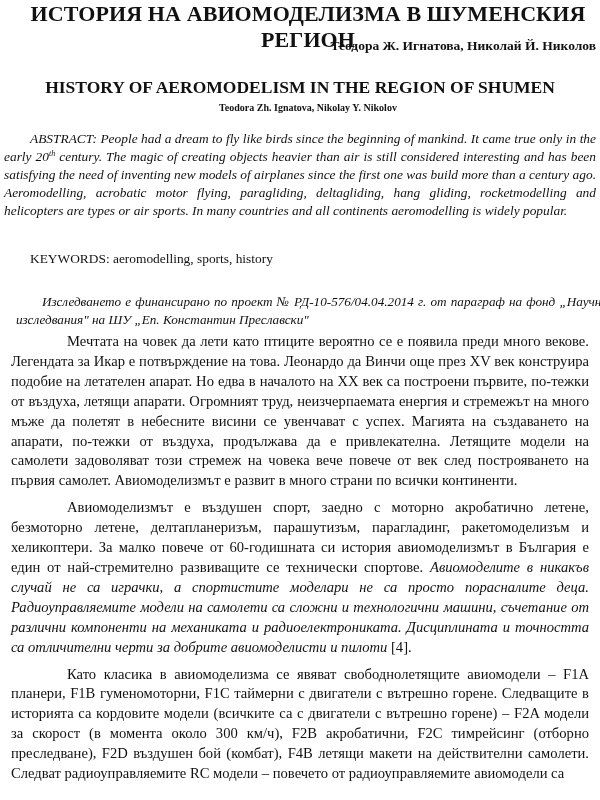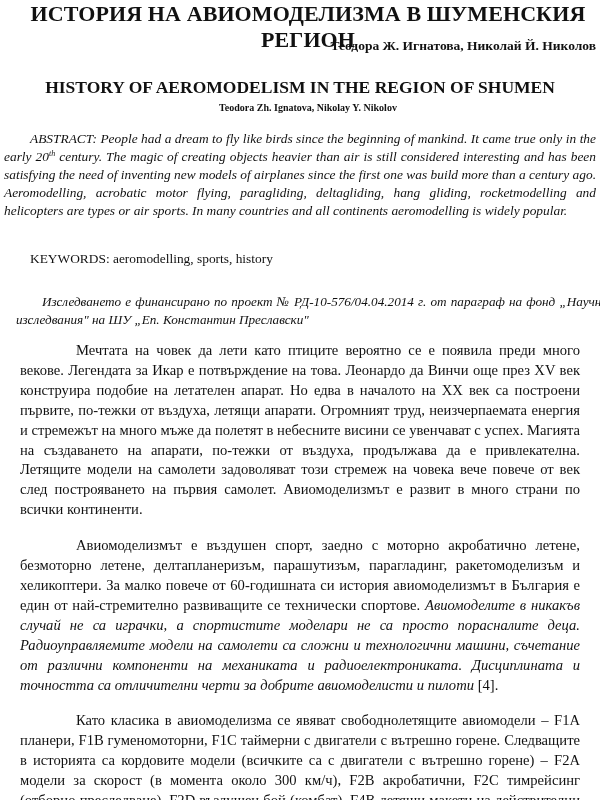--- a/index.html
+++ b/index.html
@@ -39,21 +39,21 @@
   }
   .funding {
     position: absolute; left: 0; top: 281px; width: 592px;
     font-style: italic; font-size: 13.2px; line-height: 18px;
     text-align: justify; text-indent: 26px; margin: 12px;
   }
   .body {
     position: absolute; left: 0; top: 325px; width: 592px;
     font-size: 14.6px; line-height: 19.9px;
   }
-  .body p { margin: 16px; text-align: justify; text-indent: 56px; }
+  .body p { margin: 7px; text-align: justify; text-indent: 56px; }
   .body .it { font-style: italic; }
   .page-number {
     position: absolute; left: 0; top: 770px; width: 592px;
     text-align: center; font-size: 14px; margin-top: 40px;
   }
 </style>
 </head>
 <body>
 
 <div class="page">

